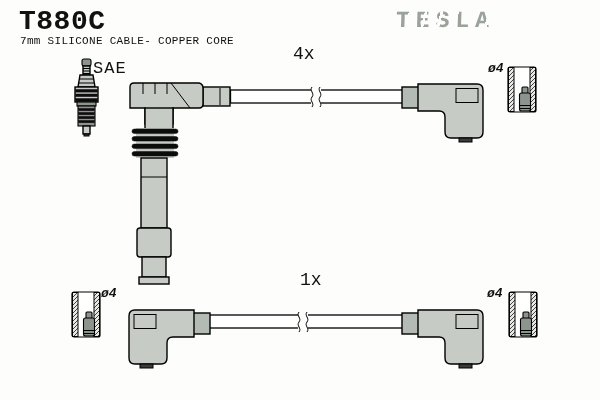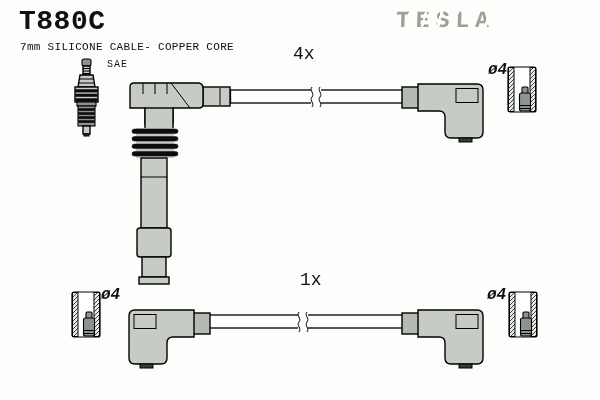--- a/index.html
+++ b/index.html
@@ -1,29 +1,29 @@
 <!DOCTYPE html>
 <html style="--background: #fdfdfb; --text: #111111; --brand: #9aa29a; --boot-fill: #c6cbc5; --collar-fill: #b4bab4; --cable-fill: #ffffff; --outline: #000000; --metal-fill: #8d938d; --nub-fill: #3a3a3a; --rib-fill: #0c0c0c;"><head>
 <meta charset="utf-8">
 <style>
   html,body{margin:0;padding:0;}
   #page{position:relative;width:600px;height:400px;background:var(--background);
         font-family:Liberation Mono, monospace;color:var(--text);overflow:hidden;}
   .abs{position:absolute;}
   .part-code{left:19px;top:6px;font-size:28px;font-weight:bold;letter-spacing:0.5px;}
-  .subtitle{left:20px;top:41px;font-size:11px;letter-spacing:0.3px;}
+  .subtitle{left:20px;top:35px;font-size:11px;letter-spacing:0.3px;}
   .brand{left:396px;top:8px;font-size:23px;font-weight:800;letter-spacing:6px;
          color:var(--brand);transform:skewX(-2deg);}
   .brand-slits{position:absolute;left:0;top:0;right:0;bottom:0;
          background:repeating-linear-gradient(103deg,transparent 0 13px,var(--background) 13px 15.5px);}
-  .sae-label{left:107px;top:59px;font-size:10px;letter-spacing:1px;}
+  .sae-label{left:93px;top:59px;font-size:17px;letter-spacing:1px;}
   .qty-label{font-size:18px;line-height:1;}
   .qty-top{left:293px;top:45px;}
   .qty-bottom{left:300px;top:271px;}
-  .dia-label{font-size:16px;font-weight:bold;font-style:italic;}
+  .dia-label{font-size:13px;font-weight:bold;font-style:italic;}
   .dia-top{left:488px;top:61px;}
   .dia-bl{left:101px;top:286px;}
   .dia-br{left:487px;top:286px;}
 
   svg{display:block;overflow:visible;}
   .fill-boot{fill:var(--boot-fill);stroke:var(--outline);stroke-width:1.4;}
   .fill-collar{fill:var(--collar-fill);stroke:var(--outline);stroke-width:1.4;}
   .fill-cable{fill:var(--cable-fill);stroke:var(--outline);stroke-width:1.3;}
   .fill-metal{fill:var(--metal-fill);stroke:var(--outline);stroke-width:1.1;}
   .fill-nub{fill:var(--nub-fill);stroke:var(--outline);stroke-width:1;}

